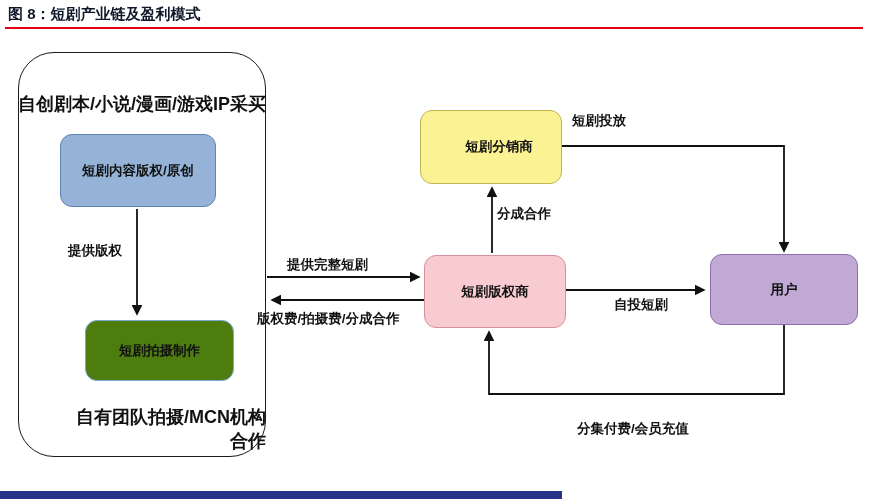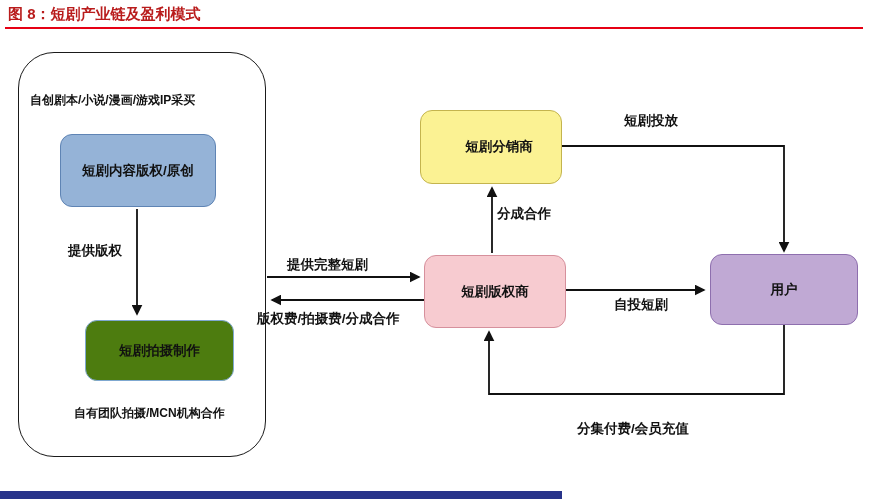--- a/index.html
+++ b/index.html
@@ -9,48 +9,48 @@
     font-family:"Liberation Sans","DejaVu Sans",sans-serif; color:#111;
     overflow:hidden;
   }
   .title { position:absolute; left:8px; top:5px; font-size:15px; font-weight:bold; white-space:nowrap; }
   .rule  { position:absolute; left:5px; top:27px; width:858px; height:2px; }
   .arrows { position:absolute; left:0; top:0; z-index:1; }
   .group-box {
     position:absolute; left:18px; top:52px; width:248px; height:405px;
     border:1.6px solid #1a1a1a; border-radius:36px; background:#fff; z-index:0;
   }
-  .group-label { position:absolute; font-weight:bold; font-size:12px; text-align:left; z-index:3;margin-left:12px; }
+  .group-label { position:absolute; font-weight:bold; font-size:18px; text-align:right; z-index:3; }
   .group-label.top    { left:18px; width:248px; top:92px; }
   .group-label.bottom { left:18px; width:248px; top:405px;padding-left:44px; }
   .node {
     position:absolute; display:flex; align-items:center; justify-content:center;
     font-weight:bold; font-size:13.5px; border-radius:12px; z-index:2; text-align:center;
   }
   .node-content     { left:60px;  top:134px; width:156px; height:73px; border:1.5px solid #5f84b4; }
   .node-filming     { left:64px;  top:320px; width:149px; height:61px; border:1.5px solid #7fa8d0; }
   .node-distributor { left:420px; top:110px; width:142px; height:74px; border:1.5px solid #c4b44e; }
   .node-dealer      { left:424px; top:255px; width:142px; height:73px; border:1.5px solid #d6909c; }
   .node-user        { left:710px; top:254px; width:148px; height:71px; border:1.5px solid #8e6fae; }
   .edge-label { position:absolute; font-weight:bold; font-size:13.5px; white-space:nowrap; z-index:3; }
   .lbl-provide-copyright  { left:68px;  top:242px;font-family:Liberation Mono, monospace; }
   .lbl-provide-full-drama { left:287px; top:256px; }
   .lbl-fees-back          { left:257px; top:310px; }
   .lbl-revenue-share      { left:497px; top:205px; }
-  .lbl-drama-placement    { left:624px; top:112px; }
+  .lbl-drama-placement    { left:572px; top:112px; }
   .lbl-self-placement     { left:614px; top:296px; }
   .lbl-episode-payment    { left:577px; top:420px; }
   .footer-bar { position:absolute; left:0; top:491px; width:562px; height:8px; }
 </style>
 </head>
 <body>
 
 <div class="page">
 
-  <div class="title" style="color: #b91c1c;">图 8：短剧产业链及盈利模式</div>
+  <div class="title" style="color: #0f172a;">图 8：短剧产业链及盈利模式</div>
   <div class="rule" style="background: rgb(230, 0, 20);"></div>
 
   <div class="group-box"></div>
 
   <svg class="arrows" width="869" height="499" viewBox="0 0 869 499">
     <defs>
       <marker id="ah" viewBox="0 0 10 10" markerUnits="userSpaceOnUse" markerWidth="11" markerHeight="11" refX="8.5" refY="5" orient="auto">
         <path d="M0,0 L10,5 L0,10 z" fill="#111111"></path>
       </marker>
     </defs>

